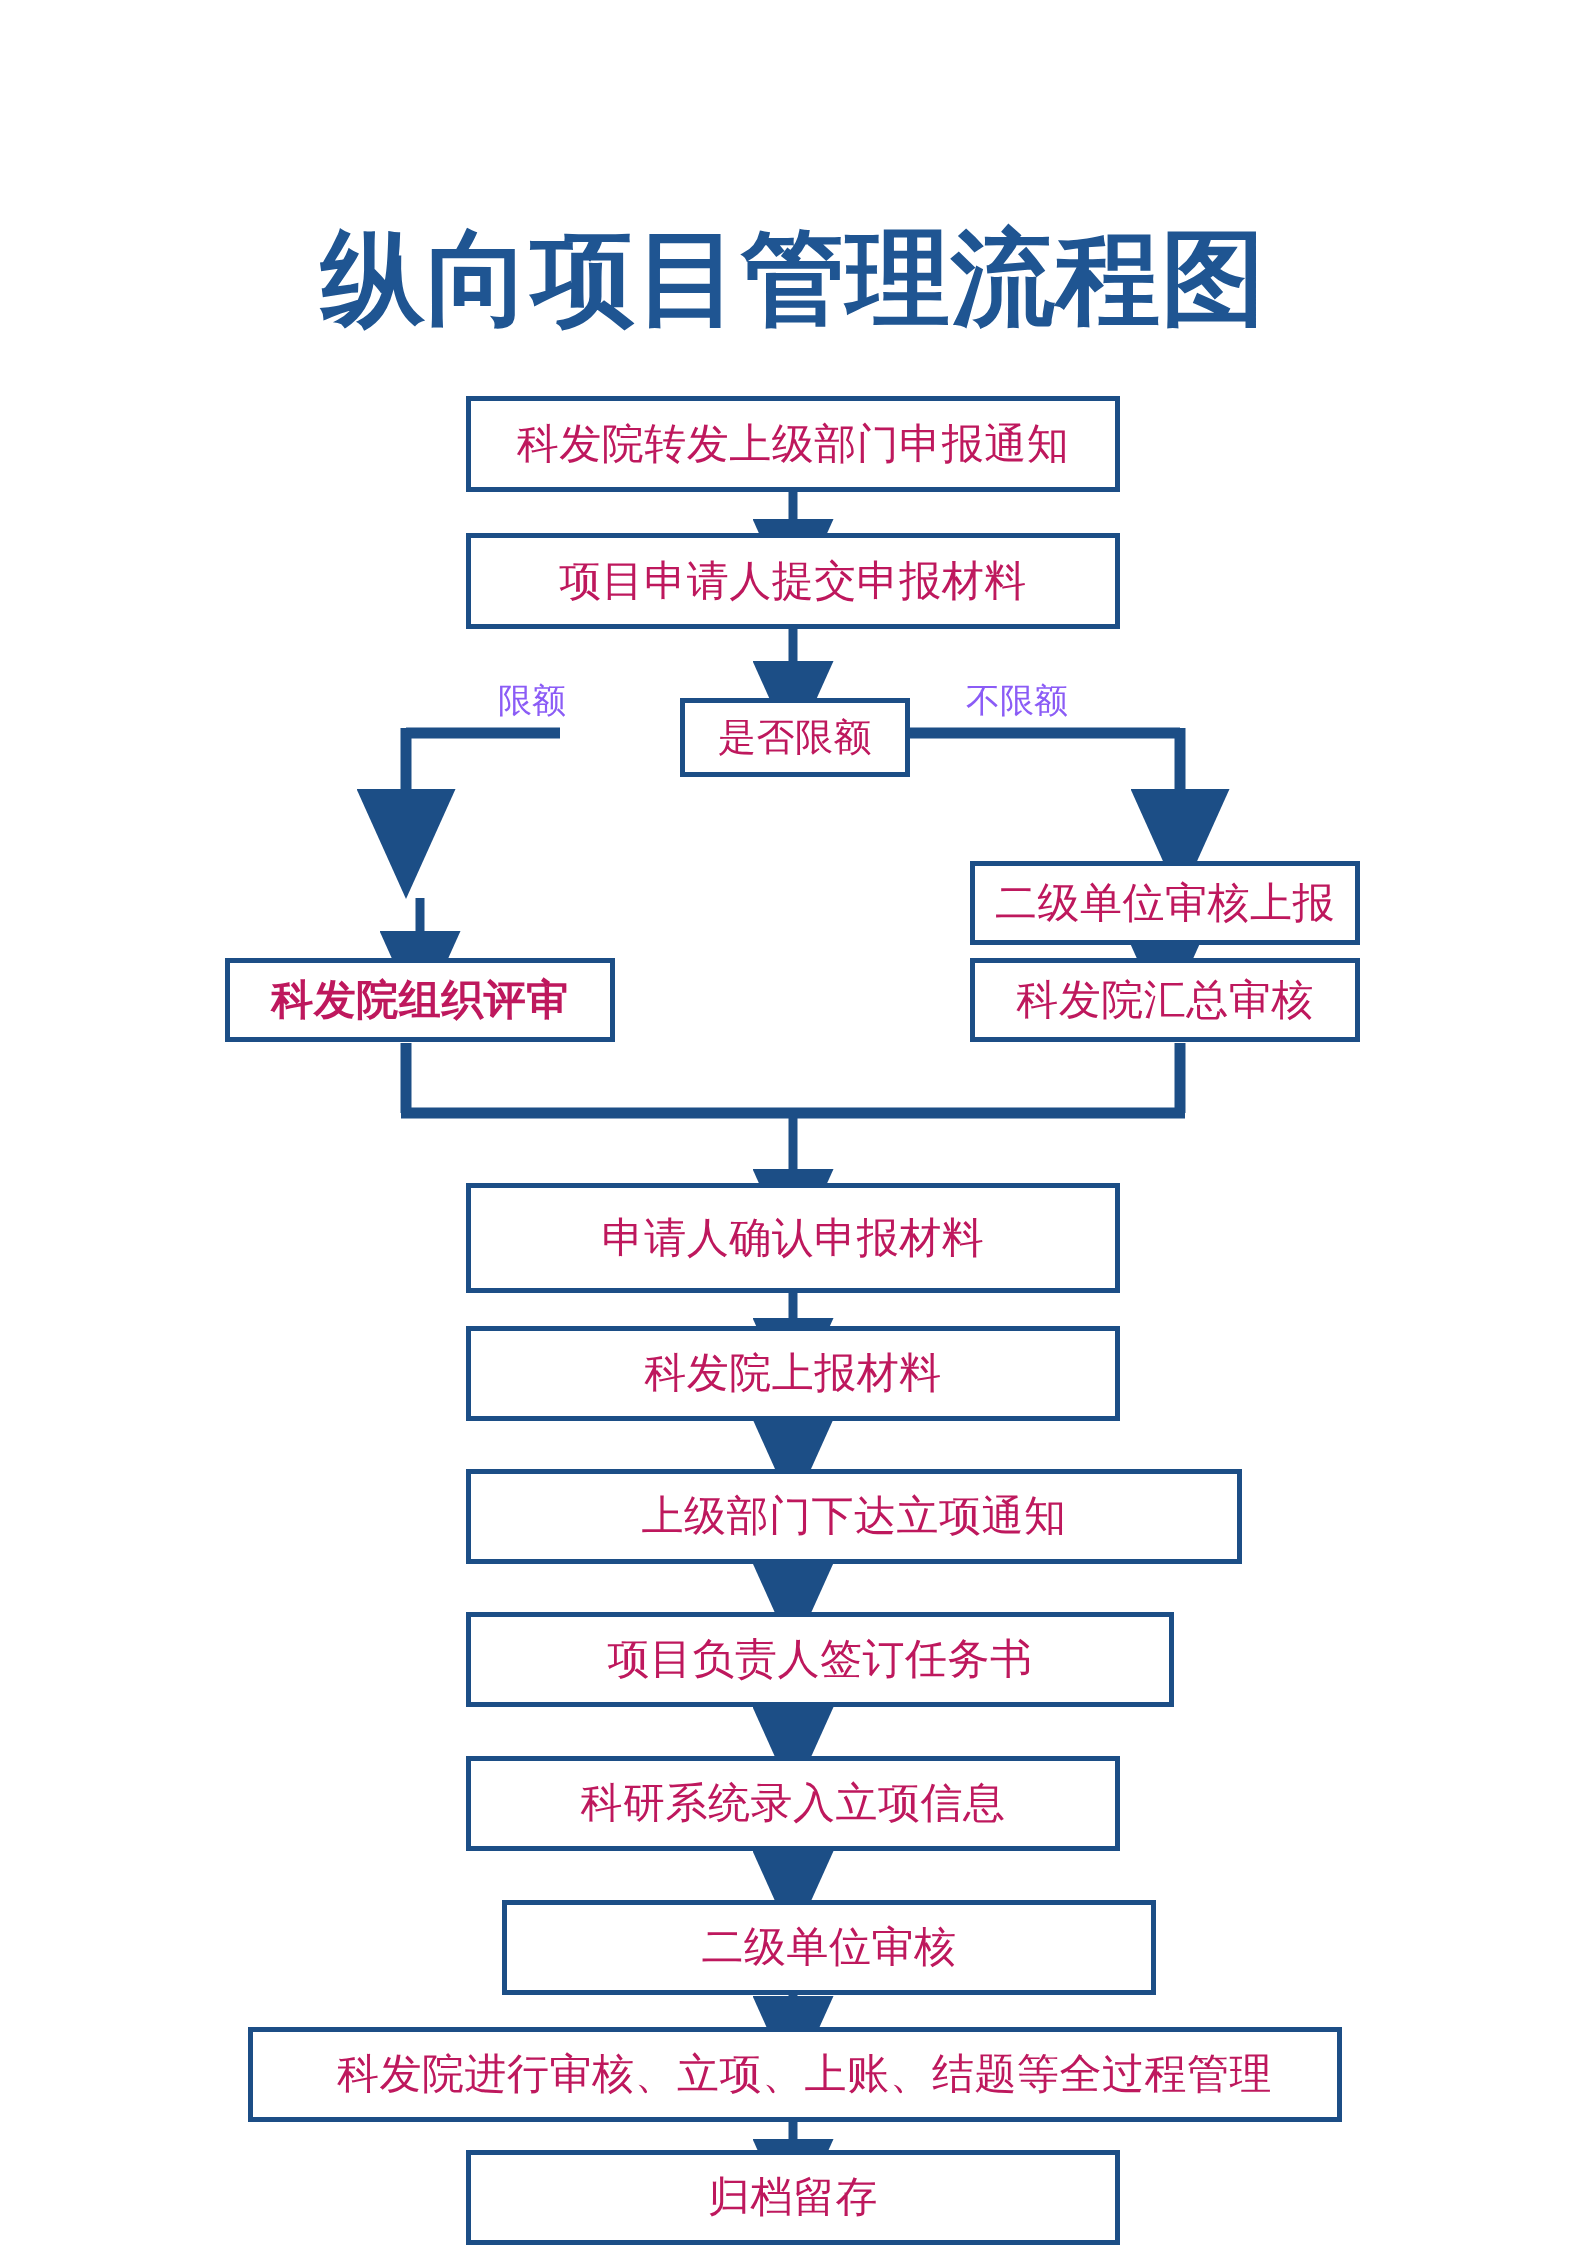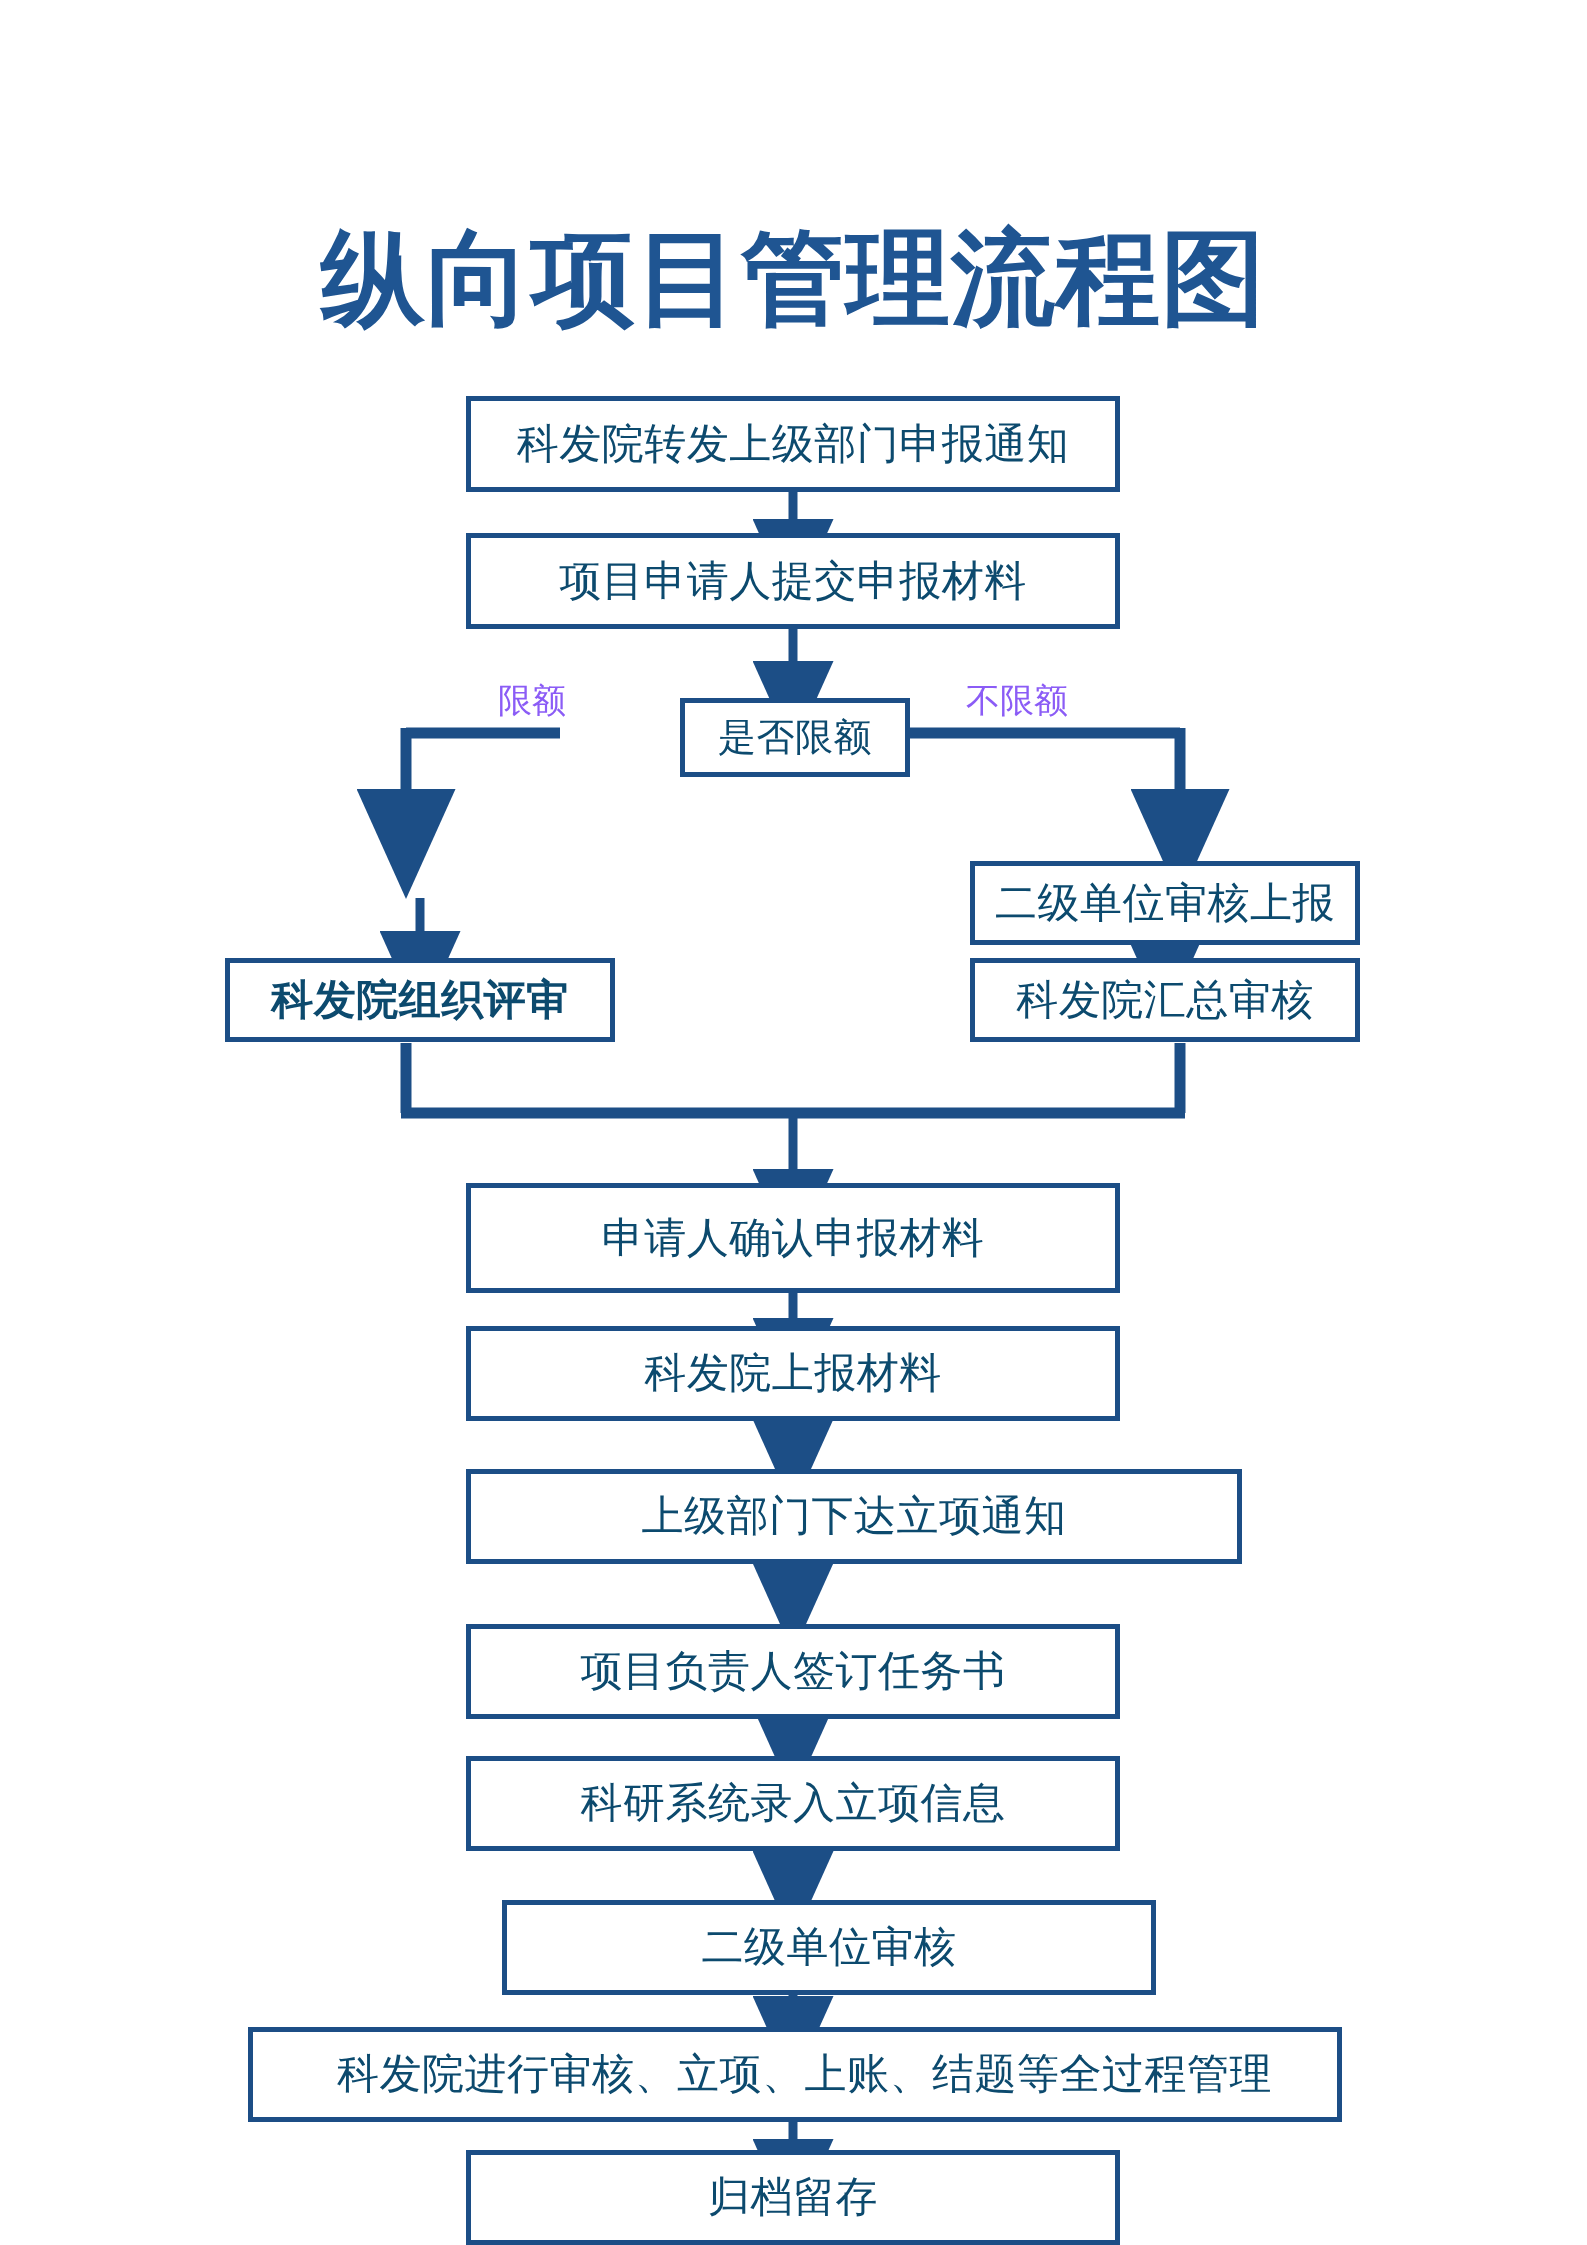--- a/index.html
+++ b/index.html
@@ -35,21 +35,21 @@
     line-height: 120px;
     font-weight: 700;
     letter-spacing: 1px;
     white-space: nowrap;
   }
   .node {
     position: absolute;
     box-sizing: border-box;
     border: 5px solid #1C4E86;
     background: #ffffff;
-    color: #0c4a6e;
+    color: #be185d;
     display: flex;
     align-items: center;
     justify-content: center;
     text-align: center;
     font-size: 42px;
     line-height: 1.1;
     white-space: nowrap;
     letter-spacing: 0.5px;
   }
   .node.decision {
@@ -157,21 +157,21 @@
   </div>
 
   <div class="node" style="left:466px; top:1326px; width:654px; height:95px;">
     <span>科发院上报材料</span>
   </div>
 
   <div class="node" style="left:466px; top:1469px; width:776px; height:95px;">
     <span>上级部门下达立项通知</span>
   </div>
 
-  <div class="node" style="left:466px; top:1612px; width:654px; height:95px;margin-top:12px;">
+  <div class="node" style="left:466px; top:1612px; width:708px; height:95px;">
     <span>项目负责人签订任务书</span>
   </div>
 
   <div class="node" style="left:466px; top:1756px; width:654px; height:95px;">
     <span>科研系统录入立项信息</span>
   </div>
 
   <div class="node" style="left:466px; top:1900px; width:654px; height:95px;margin-left:36px;">
     <span>二级单位审核</span>
   </div>

